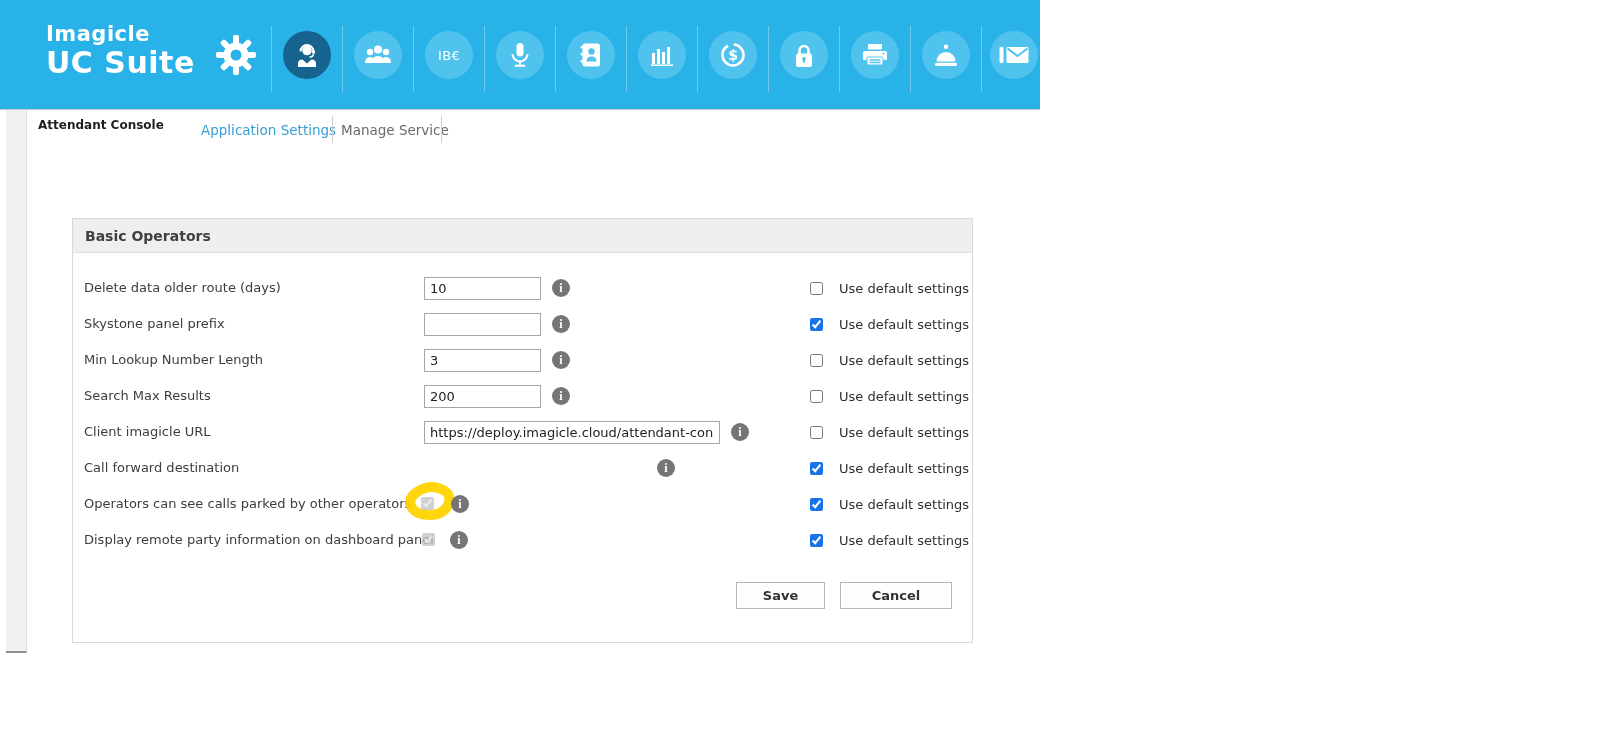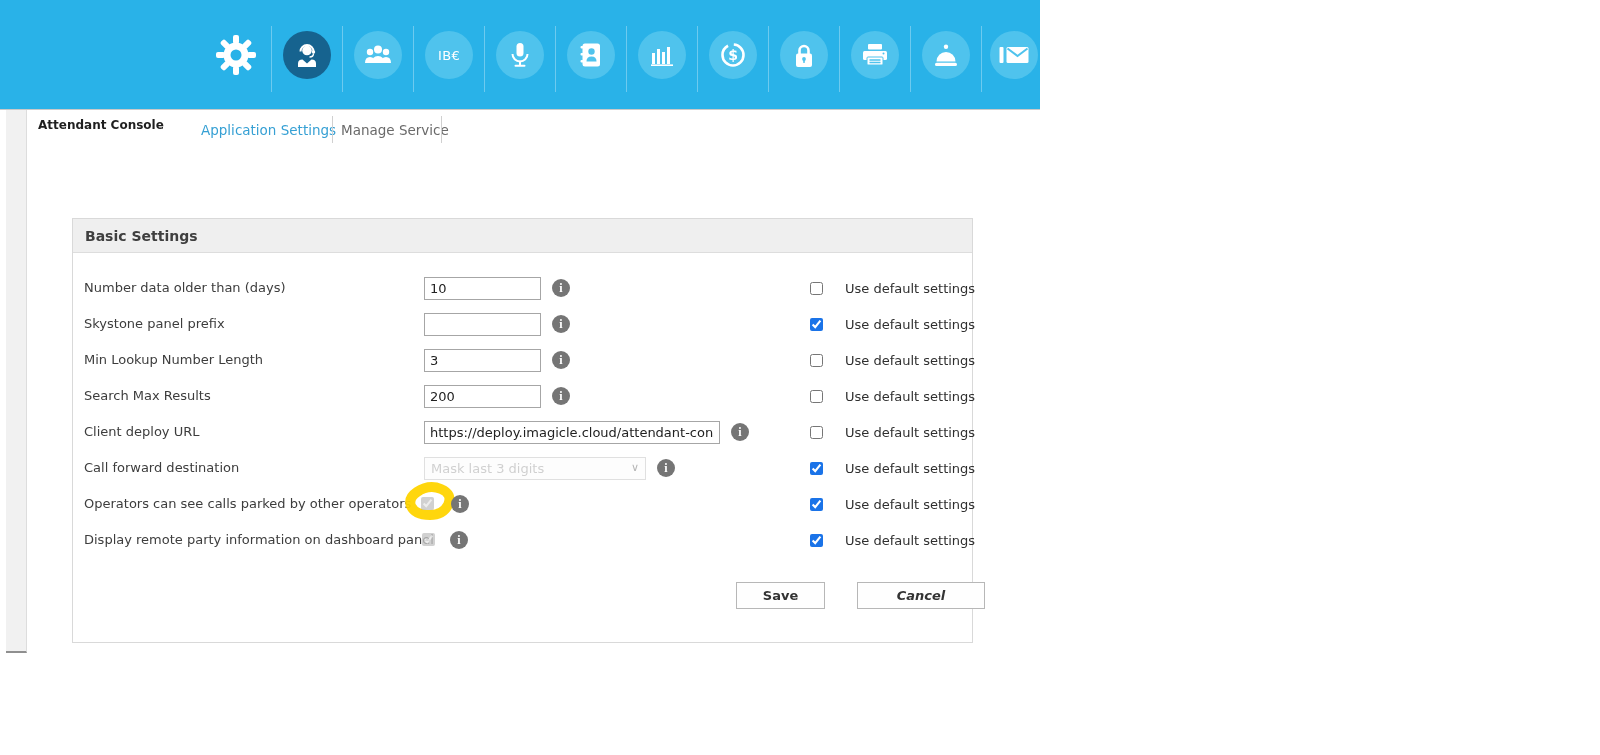--- a/index.html
+++ b/index.html
@@ -62,36 +62,40 @@
     border:1px solid #d4d4d4; background:#fdfdfd; color:#bdbdbd;
     font-size:13px; padding:0 20px 0 6px; font-family:"DejaVu Sans","Liberation Sans",sans-serif;
   }
   .chev { position:absolute; right:7px; top:4px; color:#b5b5b5; font-size:11px; pointer-events:none; }
   .info {
     position:absolute; top:8px; width:18px; height:18px; border-radius:50%;
     background:var(--info-icon-bg,#757575); color:#fff; text-align:center; line-height:18px;
     font-size:12px; font-weight:bold; font-family:"Liberation Serif","DejaVu Serif",serif; cursor:pointer;
   }
   .cb { position:absolute; top:10px; width:13px; height:13px; accent-color:var(--checkbox-accent,#1a73e8); cursor:pointer; }
-  .ud { position:absolute; left:737px; top:0; height:34px; display:flex; align-items:center; gap:22px; cursor:pointer; }
+  .ud { position:absolute; left:737px; top:0; height:34px; display:flex; align-items:center; gap:16px; cursor:pointer; }
   .ud input { width:13px; height:13px; accent-color:var(--checkbox-accent,#1a73e8); cursor:pointer; }
   .ud span { font-size:13px; color:#2f2f2f; white-space:nowrap; }
   .hl-svg { position:absolute; left:330px; top:-5px; pointer-events:none; }
   .btn {
     position:absolute; top:363px; height:27px; background:#fefefe; border:1px solid #b7b7b7;
     font-size:13px; font-weight:bold; color:#333; cursor:pointer;
     font-family:"DejaVu Sans","Liberation Sans",sans-serif;
   }
   .btn.save { left:663px; width:89px; }
-  .btn.cancel { left:784px; width:128px;font-style:italic; }
+  .btn.cancel { left:767px; width:112px; }
 </style>
 </head>
 <body>
 
 <div class="header">
+  <div class="logo">
+    <div class="l1">Imagicle</div>
+    <div class="l2">UC Suite</div>
+  </div>
 
   <div class="gear-slot">
     <svg width="44" height="44" viewBox="0 0 44 44">
       <g fill="#fff">
         <rect x="19" y="2" width="6" height="9" rx="2"></rect>
         <rect x="19" y="2" width="6" height="9" rx="2" transform="rotate(45 22 22)"></rect>
         <rect x="19" y="2" width="6" height="9" rx="2" transform="rotate(90 22 22)"></rect>
         <rect x="19" y="2" width="6" height="9" rx="2" transform="rotate(135 22 22)"></rect>
         <rect x="19" y="2" width="6" height="9" rx="2" transform="rotate(180 22 22)"></rect>
         <rect x="19" y="2" width="6" height="9" rx="2" transform="rotate(225 22 22)"></rect>
@@ -214,24 +218,24 @@
 
 <div class="left-strip"></div>
 
 <div class="page-title">Attendant Console</div>
 <div class="tab active">Application Settings</div>
 <div class="tab-sep" style="left:332px"></div>
 <div class="tab inactive">Manage Service</div>
 <div class="tab-sep" style="left:441px"></div>
 
 <div class="panel">
-  <div class="panel-hd">Basic Settings</div>
+  <div class="panel-hd">Basic Operators</div>
 
   <div class="row" style="top:52px">
-    <span class="lbl">Number data older than (days)</span>
+    <span class="lbl">Delete data older route (days)</span>
     <input class="txt" value="10" style="">
     <span class="info" style="left:479px">i</span>
     <label class="ud">
       <input type="checkbox" style="">
       <span>Use default settings</span>
     </label>
   </div>
 
   <div class="row" style="top:88px">
     <span class="lbl">Skystone panel prefix</span>
@@ -257,37 +261,31 @@
     <span class="lbl">Search Max Results</span>
     <input class="txt" value="200" style="">
     <span class="info" style="left:479px">i</span>
     <label class="ud">
       <input type="checkbox" style="">
       <span>Use default settings</span>
     </label>
   </div>
 
   <div class="row" style="top:196px">
-    <span class="lbl">Client deploy URL</span>
+    <span class="lbl">Client imagicle URL</span>
     <input class="txt wide" value="https://deploy.imagicle.cloud/attendant-console" style="">
     <span class="info" style="left:658px">i</span>
     <label class="ud">
       <input type="checkbox" style="">
       <span>Use default settings</span>
     </label>
   </div>
 
   <div class="row" style="top:232px">
     <span class="lbl">Call forward destination</span>
-    <span class="selwrap">
-      <select class="sel" disabled="">
-        <option>Mask last 3 digits</option>
-      </select>
-      <span class="chev">∨</span>
-    </span>
     <span class="info" style="left:584px">i</span>
     <label class="ud">
       <input type="checkbox" checked="" style="">
       <span>Use default settings</span>
     </label>
   </div>
 
   <div class="row" style="top:268px">
     <span class="lbl">Operators can see calls parked by other operators</span>
     <svg class="hl-svg" width="56" height="44" viewBox="0 0 56 44">

